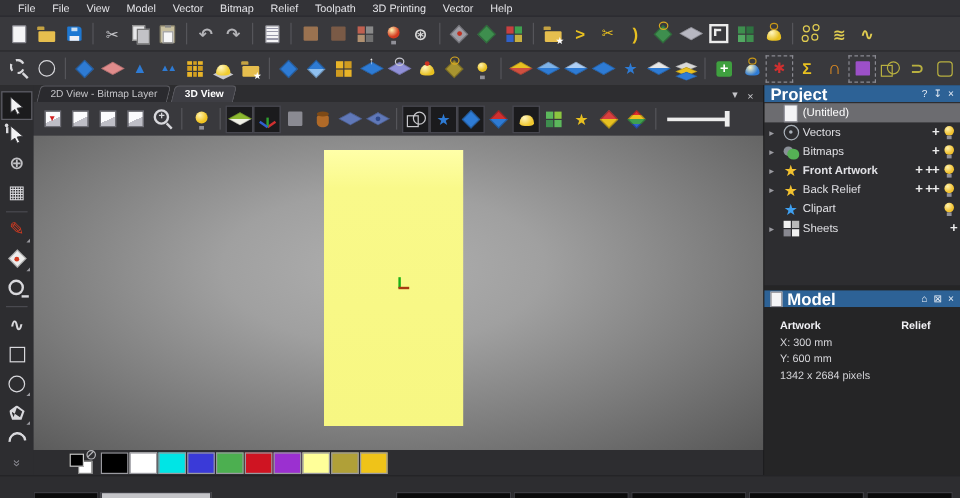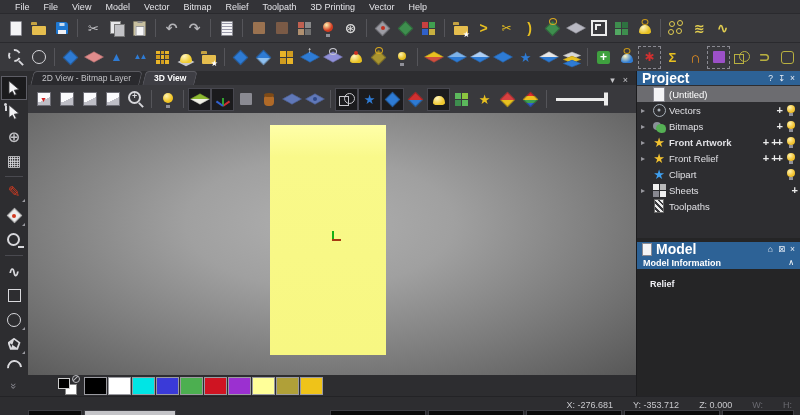--- a/index.html
+++ b/index.html
@@ -603,21 +603,21 @@
                 <div style="width: 8px; height: 8px; border-radius: 50%; background: radial-gradient(circle at 35% 30%, rgb(255, 243, 176), rgb(242, 194, 48) 60%); margin-bottom: 2px;"></div>
                 <div style="position: absolute; left: 50%; transform: translateX(-50%); bottom: 2px; width: 4px; height: 3px; background: rgb(144, 144, 152);"></div>
               </div>
             </span>
           </div>
           <div class="trow">
             <span class="texp">▸</span>
             <div class="tic">
               <span style="color: rgb(242, 194, 48); font-size: 13px; font-weight: bold; line-height: 1;">★</span>
             </div>
-            <span class="tlabel">Front Relief</span>
+            <span class="tlabel">Back Relief</span>
             <span class="tacts">
               <span class="tplus">+</span>
               <span class="tplus">++</span>
               <div class="tic" style="width: 12px;">
                 <div style="width: 8px; height: 8px; border-radius: 50%; background: radial-gradient(circle at 35% 30%, rgb(255, 243, 176), rgb(242, 194, 48) 60%); margin-bottom: 2px;"></div>
                 <div style="position: absolute; left: 50%; transform: translateX(-50%); bottom: 2px; width: 4px; height: 3px; background: rgb(144, 144, 152);"></div>
               </div>
             </span>
           </div>
           <div class="trow">
@@ -641,60 +641,47 @@
                 <div style="background: rgb(184, 184, 184);"></div>
                 <div style="background: rgb(136, 136, 144);"></div>
                 <div style="background: rgb(240, 240, 240);"></div>
               </div>
             </div>
             <span class="tlabel">Sheets</span>
             <span class="tacts">
               <span class="tplus">+</span>
             </span>
           </div>
-          <div class="trow">
-            <span class="texp"></span>
-            <div class="tic">
-              <div style="width: 8px; height: 12px; background: repeating-linear-gradient(45deg, rgb(236, 236, 236) 0px, rgb(236, 236, 236) 2px, rgb(58, 58, 62) 2px, rgb(58, 58, 62) 4px); border: 1px solid rgb(102, 102, 102);"></div>
-            </div>
-            <span class="tlabel">Toolpaths</span>
-            <span class="tacts"></span>
-          </div>
         </div>
       <div class="mgap"></div>
       <div class="mhdr">
         <span class="mdoc"></span>
         <span class="ph-t">Model</span>
         <span class="ph-btns">
           <span>⌂</span>
           <span>⊠</span>
           <span>×</span>
         </span>
       </div>
-      <div class="mihdr">
-        <span>Model Information</span>
-        <span class="chev">∧</span>
-      </div>
       <div class="minfo">
+        <div>
+          <b>Artwork</b>
+          <div>X: 300 mm</div>
+          <div>Y: 600 mm</div>
+          <div>1342 x 2684 pixels</div>
+        </div>
         <div>
           <b>Relief</b>
         </div>
       </div>
       <div class="rfill"></div>
     </div>
   </div>
 
   <div class="status">
-    <div class="coords">
-      <span>X: -276.681</span>
-      <span>Y: -353.712</span>
-      <span>Z: 0.000</span>
-      <span class="dim">W:</span>
-      <span class="dim">H:</span>
-    </div>
     <div class="bb" style="left:28px;width:52px;"></div>
     <div class="bb light" style="left:84px;width:90px;"></div>
     <div class="bb" style="left:330px;width:94px;"></div>
     <div class="bb" style="left:428px;width:94px;"></div>
     <div class="bb" style="left:526px;width:94px;"></div>
     <div class="bb" style="left:624px;width:94px;"></div>
     <div class="bb" style="left:722px;width:70px;"></div>
   </div>
 </div>
 

